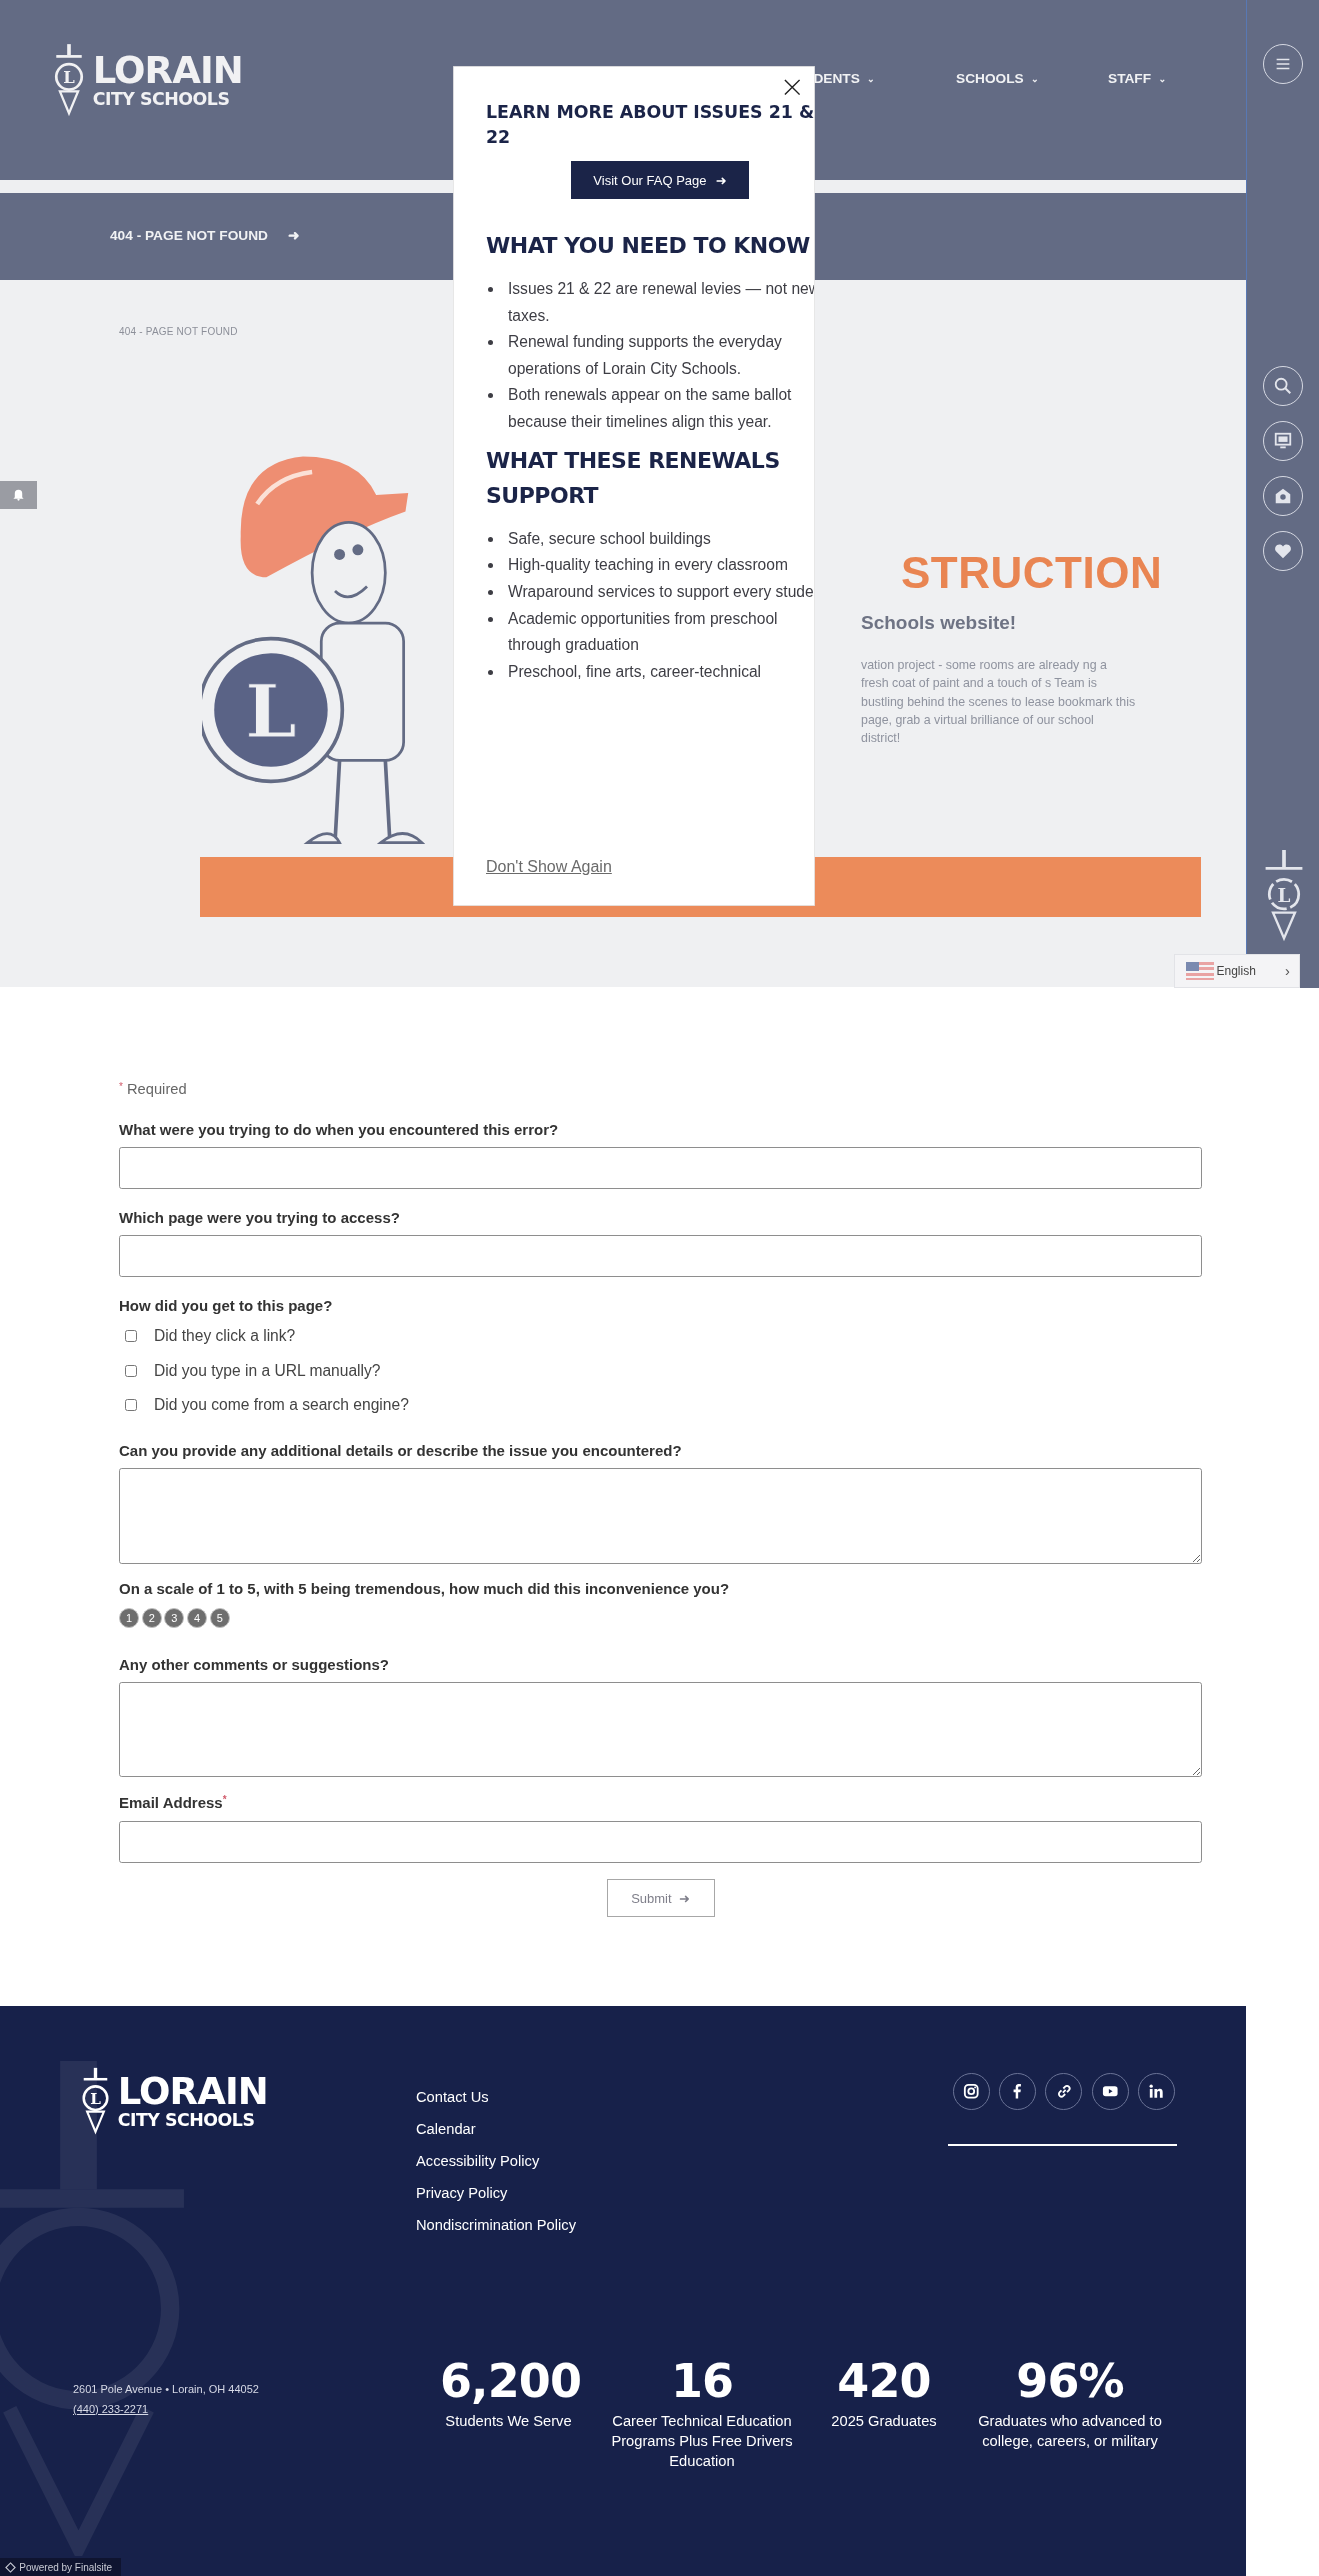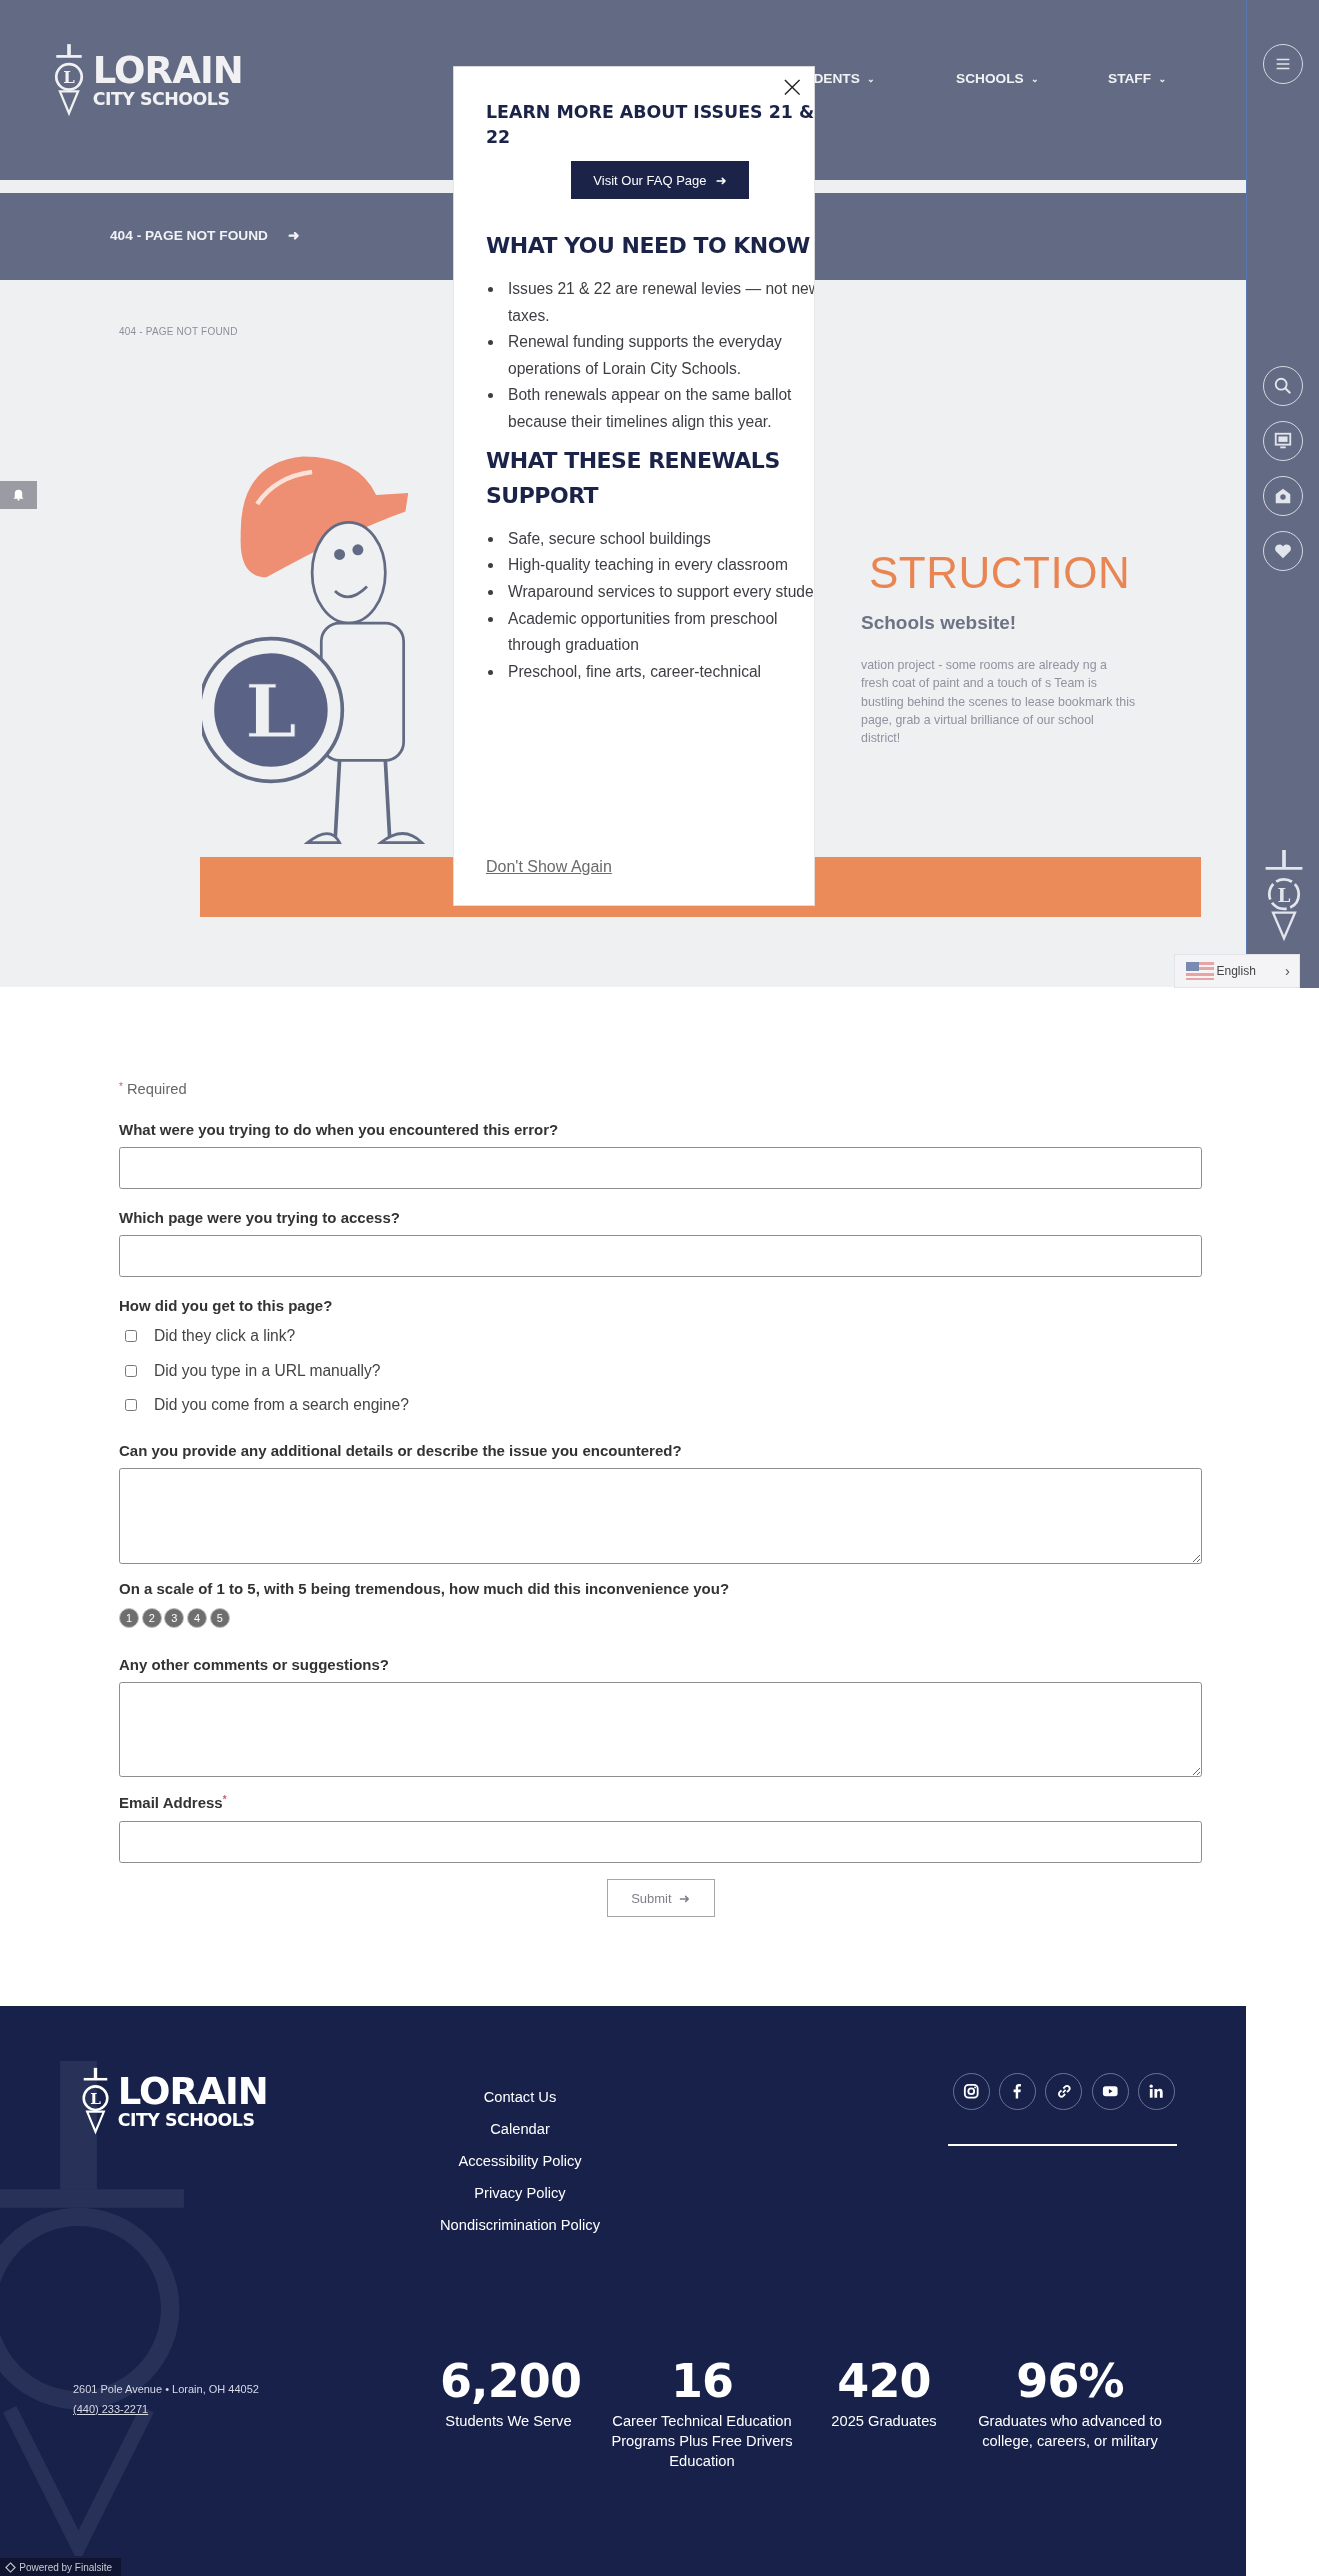--- a/index.html
+++ b/index.html
@@ -25,21 +25,21 @@
   .rail-btn { position: absolute; left: 15.6px; width: 40px; height: 40px; border: 1.4px solid #d6d9e3; border-radius: 50%; display: flex; align-items: center; justify-content: center; color: #e3e5ec; }
   .rail-btn svg { width: 20px; height: 20px; }
   .rail-emblem { position: absolute; left: 13px; top: 850px; width: 48px; height: 92px; }
 
   
   .stage { position: absolute; left: 0; top: 280px; width: 1246px; height: 707px; background: #eff0f2; }
   .breadcrumb { position: absolute; left: 119px; top: 326px; font-size: 10px; color: #8c8f99; letter-spacing: 0.2px; }
   .bell-tab { position: absolute; left: 0; top: 481px; width: 37px; height: 27.5px; background: #9a9ca3; display: flex; align-items: center; justify-content: center; color: #fff; }
   .mascot { position: absolute; left: 202px; top: 440px; width: 266px; height: 421px; }
   .orange-bar { position: absolute; left: 200px; top: 857px; width: 1001px; height: 60px; background: #ec8b5a; }
-  .construction-title { position: absolute; left: 869px; top: 548px; font-size: 44px; font-weight: normal; color: #e98552; letter-spacing: 0.5px; }
+  .construction-title { position: absolute; left: 901px; top: 548px; font-size: 44px; font-weight: bold; color: #e98552; letter-spacing: 0.5px; }
   .construction-sub { position: absolute; left: 861px; top: 612px; font-size: 19px; font-weight: bold; color: #6e7384; }
   .construction-body { position: absolute; left: 861px; top: 656px; width: 275px; font-size: 12.4px; line-height: 18.3px; color: #8f939f; }
   .lang { position: absolute; left: 1174px; top: 954px; width: 126px; height: 34px; background: #f4f4f6; border: 0.9px solid #e2e3e7; display: flex; align-items: center; padding-left: 11px; gap: 3px; font-size: 12px; color: #444; }
   .flag { width: 27.5px; height: 18.3px; position: relative; background: repeating-linear-gradient(#e9a3a3 0 2.7px, #f4f4f6 2.7px 5.5px); }
   .flag::before { content: ""; position: absolute; left: 0; top: 0; width: 13px; height: 9.2px; background: #7a8ab0; }
   .lang .chev { margin-left: auto; margin-right: 9.2px; font-size: 14.7px; color: #555; }
 
   
   .popup { position: absolute; left: 454px; top: 67px; width: 360px; height: 838px; background: #fff; box-shadow: 0 0 0 0.9px #e6e6e6; overflow: hidden; }
   .popup-close { position: absolute; right: 9.2px; top: 7.3px; width: 26px; height: 26px; display: flex; align-items: center; justify-content: center; cursor: pointer; }
@@ -70,21 +70,21 @@
   .rating { display: flex; gap: 2.7px; margin-top: 11px; }
   .rating span { width: 20px; height: 20px; border-radius: 50%; background: #6e6e6e; color: #fff; font-size: 11px; display: flex; align-items: center; justify-content: center; border: 1.8px solid #bfbfbf; }
   .submit { display: flex; margin: 16.5px auto 0; width: 108px; height: 38px; border: 0.9px solid #a7a7a7; background: #fff; color: #7f7f8a; font-size: 13px; align-items: center; justify-content: center; gap: 7.3px; }
 
   
   .footer { position: absolute; left: 0; top: 2006px; width: 1246px; height: 570px; background: #17214a; color: #fff; overflow: hidden; }
   .footer-right-blank { position: absolute; left: 1246px; top: 2006px; width: 73px; height: 570px; background: #fff; }
   .footer-watermark { position: absolute; left: -27.5px; top: 55px; width: 211px; height: 495px; opacity: 0.07; }
   .footer-logo { position: absolute; left: 77px; top: 60px; display: flex; align-items: center; }
   .footer-logo svg { width: 37px; height: 71px; }
-  .footer-links { position: absolute; left: 440px; top: 75px; list-style: none; text-align: center; }
+  .footer-links { position: absolute; left: 416px; top: 75px; list-style: none; }
   .footer-links li { font-size: 14.7px; line-height: 32px; color: #fff; }
   .social { position: absolute; left: 953px; top: 67px; display: flex; gap: 9.2px; }
   .social a { width: 37px; height: 37px; border: 1.4px solid #6a7396; border-radius: 50%; display: flex; align-items: center; justify-content: center; color: #fff; }
   .social svg { width: 16.5px; height: 16.5px; }
   .footer-rule { position: absolute; left: 948px; top: 138px; width: 229px; height: 1.8px; background: #fff; }
   .address { position: absolute; left: 73px; top: 377px; font-size: 11px; color: #d6d9e6; }
   .phone { position: absolute; left: 73px; top: 397px; font-size: 11px; color: #d6d9e6; text-decoration: underline; }
   .stat { position: absolute; top: 348px; text-align: center; }
   .stat-num { font-family: "DejaVu Sans", sans-serif; font-weight: bold; font-size: 46px; line-height: 55px; letter-spacing: -0.9px; }
   .stat-label { font-size: 14.7px; line-height: 20px; margin-top: 1.8px; }

